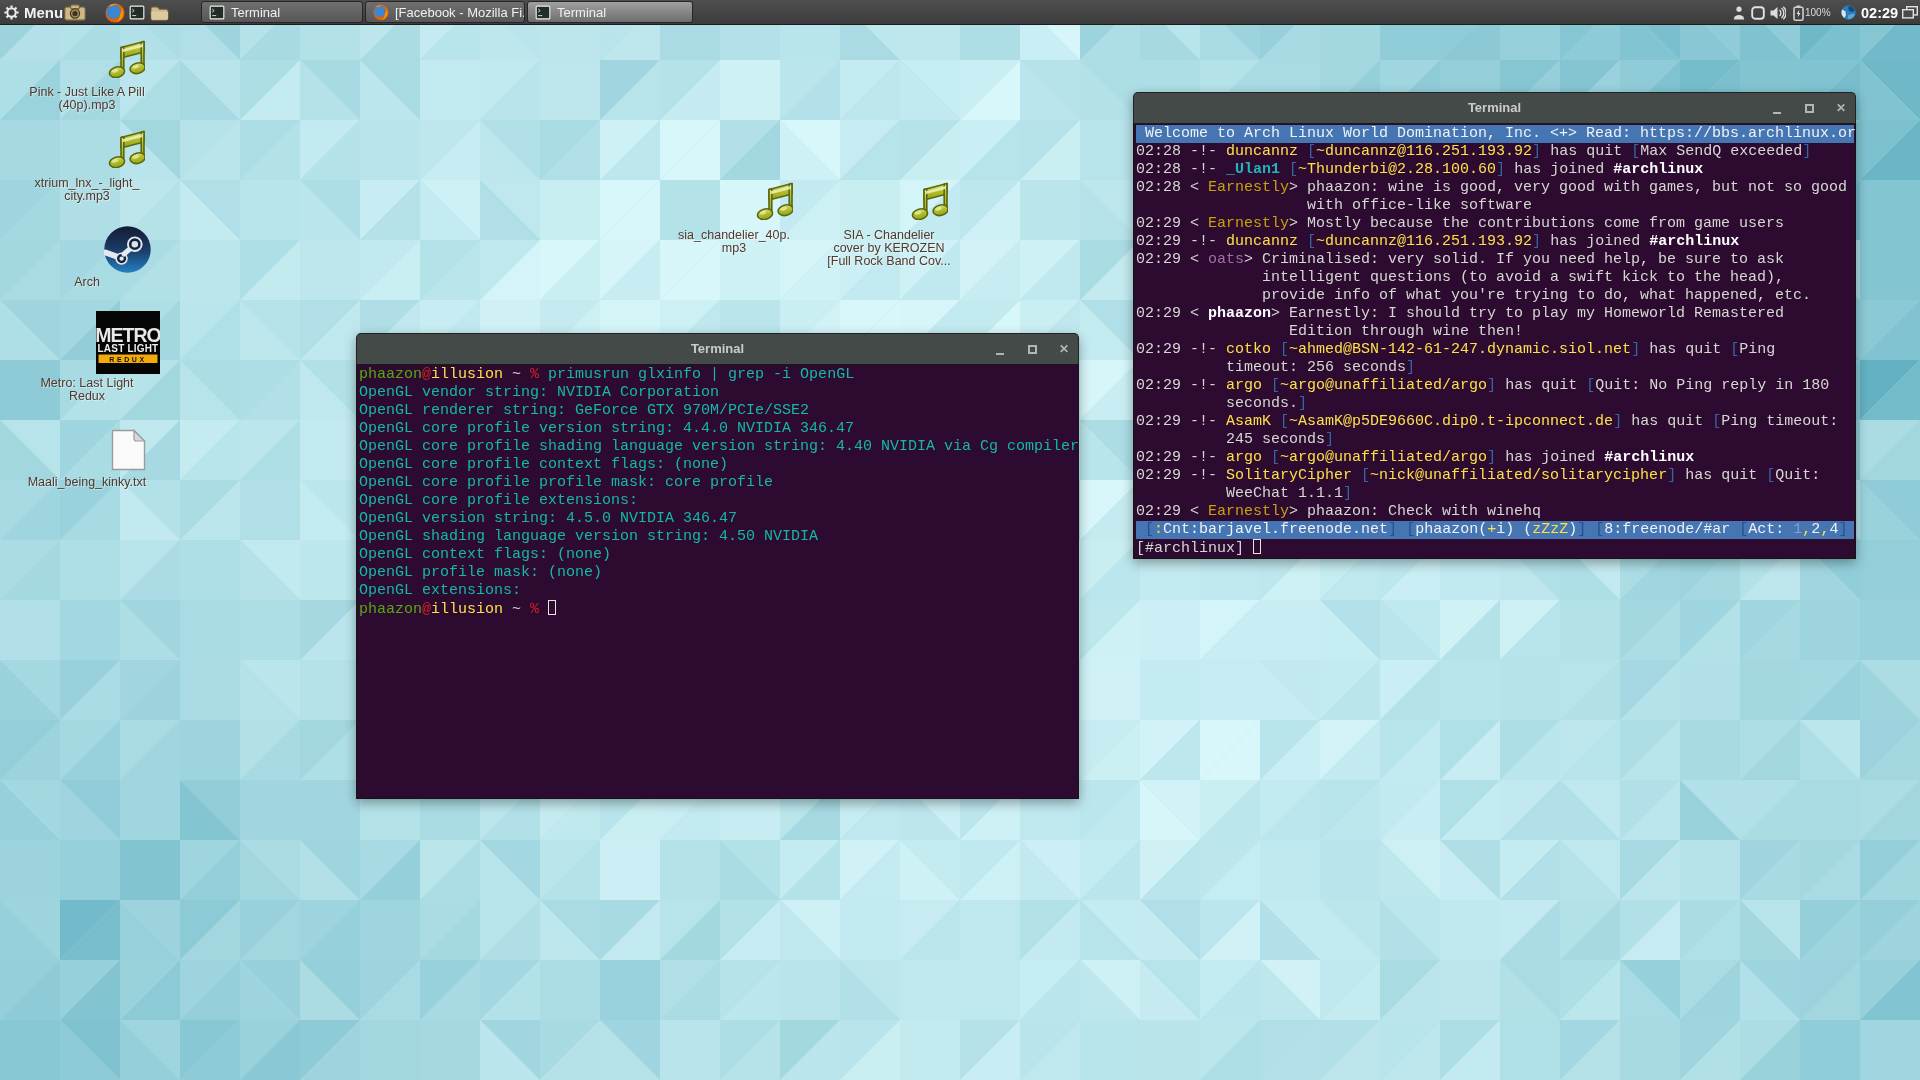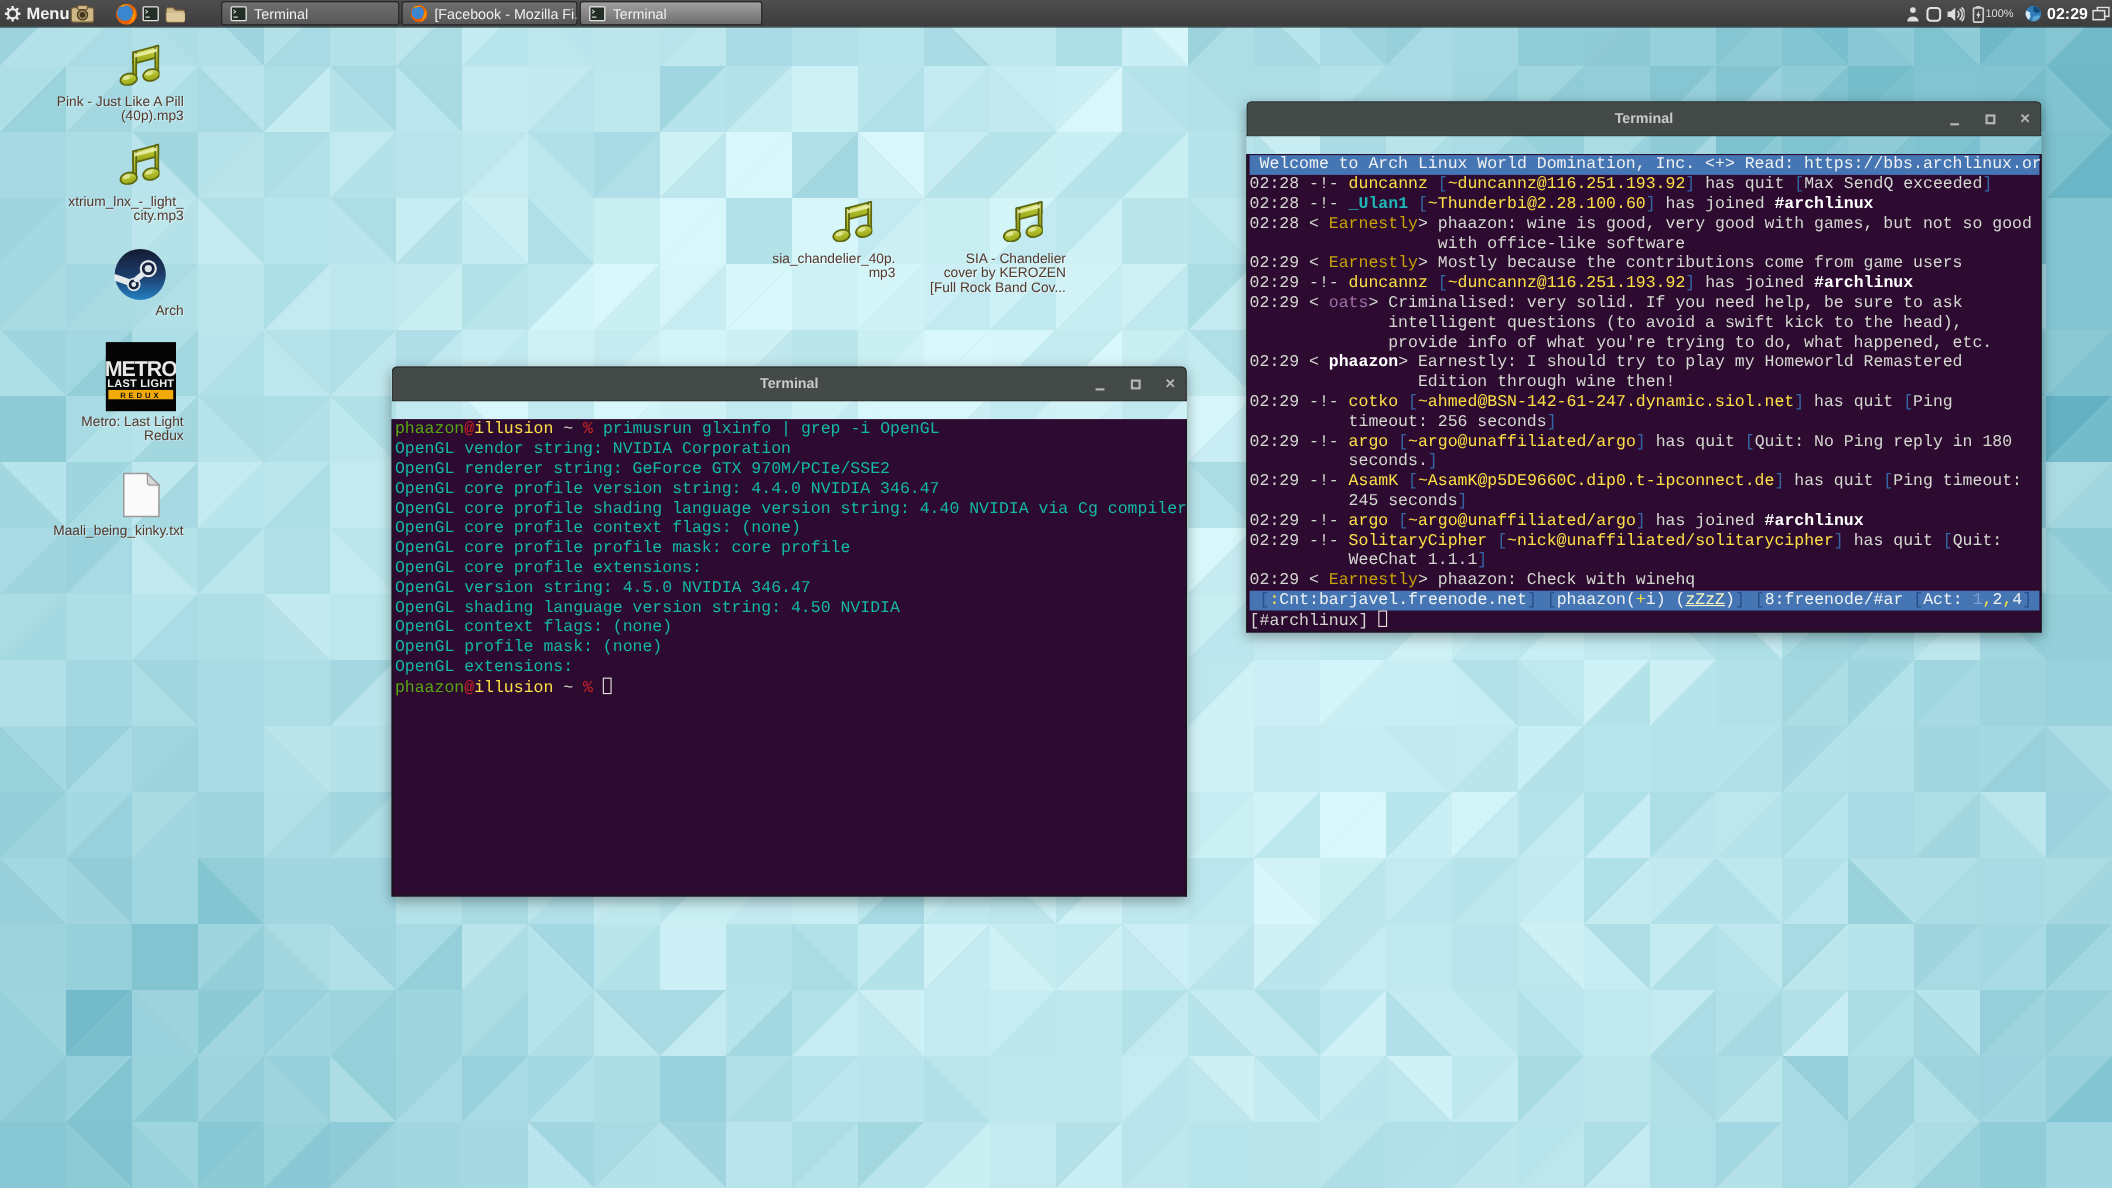--- a/index.html
+++ b/index.html
@@ -11,40 +11,40 @@
   background:linear-gradient(#4e4e4e,#3c3c3c); border-bottom:1px solid #1c1c1c; z-index:40; }
 .pi { position:absolute; top:0; height:25px; display:flex; align-items:center; }
 .tbtn { position:absolute; top:1px; height:22px; border:1px solid #262626; border-radius:3px;
   background:linear-gradient(#6f6f6f,#575757); display:flex; align-items:center; padding-left:7px;
   color:#f0f0f0; font-size:13px; }
 .tbtn.act { background:linear-gradient(#a0a0a0,#6e6e6e); }
 .tbtn span { margin-left:6px; white-space:nowrap; overflow:hidden; }
 
 
 .dico { position:absolute;margin-left:40px; }
-.dlab { position:absolute; font-size:12.5px; line-height:13px; color:#53382c; text-align:right;
+.dlab { position:absolute; font-size:12.5px; line-height:13px; color:#53382c; text-align:center;
   text-shadow:1px 1px 0 rgba(255,255,255,0.45); width:160px; }
 
 
 .win { position:absolute; border-radius:5px 5px 0 0; box-shadow:0 4px 12px rgba(0,0,0,0.35); z-index:20; }
 .tbar { height:32px; background:#434a47; border:1px solid #222; border-bottom:1px solid #1a1a1a;
   border-radius:5px 5px 0 0; position:relative; }
 .tbar .t { text-align:center; color:#cbcbcb; font-weight:bold; font-size:13px; line-height:30px; }
 .wb { position:absolute; }
 .wbmin { width:8px; height:2px; background:#b5b5b5; right:74px; top:19px; }
 .wbmax { width:9px; height:9px; border:2px solid #b5b5b5; right:41px; top:11px; }
 .wbx { position:absolute; right:9px; top:0; line-height:31px; color:#b5b5b5; font-size:12px; font-weight:bold; }
 .term { position:relative; overflow:hidden; background:#2d0b31; border:1px solid #141414; border-top:none;
   font-family:"Liberation Mono",monospace; font-size:15px; line-height:18px; color:#d4d8d0;
-  padding:1px 0 0 2px; white-space:pre;margin-top:16px; }
+  padding:1px 0 0 2px; white-space:pre; }
 .term div { height:18px; }
 .brow { background:#4575b2; color:#eef2f4; margin-right:1px; }
 .te { color:#fde047; } .tb { color:#1fb6b8; font-weight:bold; }
 .bl { color:#3465a4; } .ye { color:#c8a208; } .pu { color:#a06fa8; }
-.bw { color:#ffffff; font-weight:bold; } .gr { color:#fef9c3;text-decoration:underline; }
+.bw { color:#ffffff; font-weight:bold; } .gr { color:#fde047; }
 .sb { color:#24508f; } .dm { color:#7f9fd0; }
 .gn { color:#57a810; } .rd { color:#cc2222; } .w2 { color:#d4d8d0; } .cw { color:#14b8a6; }
 .cur { display:inline-block; width:8px; height:15px; border:1.5px solid #e8e5e0; vertical-align:-2px; }
 </style></head><body>
 <div id="wall"><svg xmlns="http://www.w3.org/2000/svg" width="1920" height="1080" viewBox="0 0 1920 1080">
       <rect width="1920" height="1080" fill="#a8dbe3"></rect>
       <polygon points="0,0 60,0 0,60" fill="#9cd3dd"></polygon>
       <polygon points="60,0 60,60 0,60" fill="#b4e1e9"></polygon>
       <polygon points="60,0 120,0 60,60" fill="#b4e2e9"></polygon>
       <polygon points="120,0 120,60 60,60" fill="#abdce5"></polygon>

